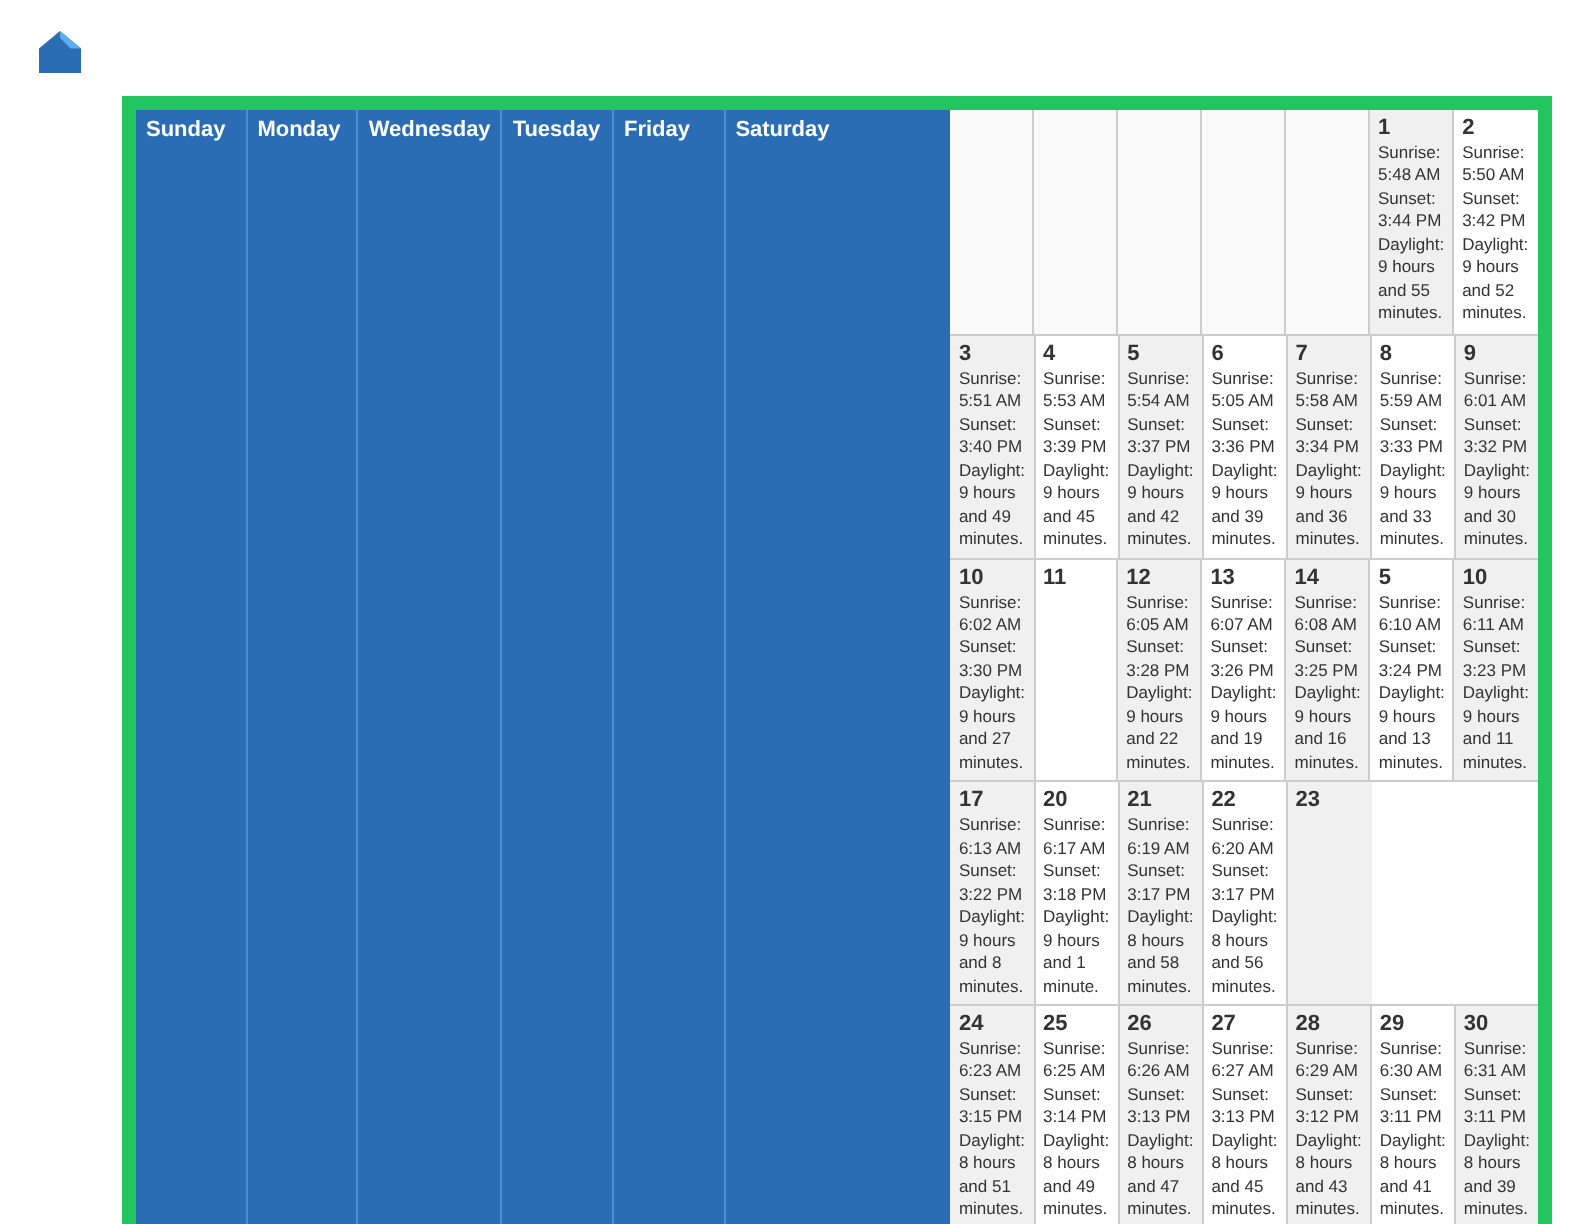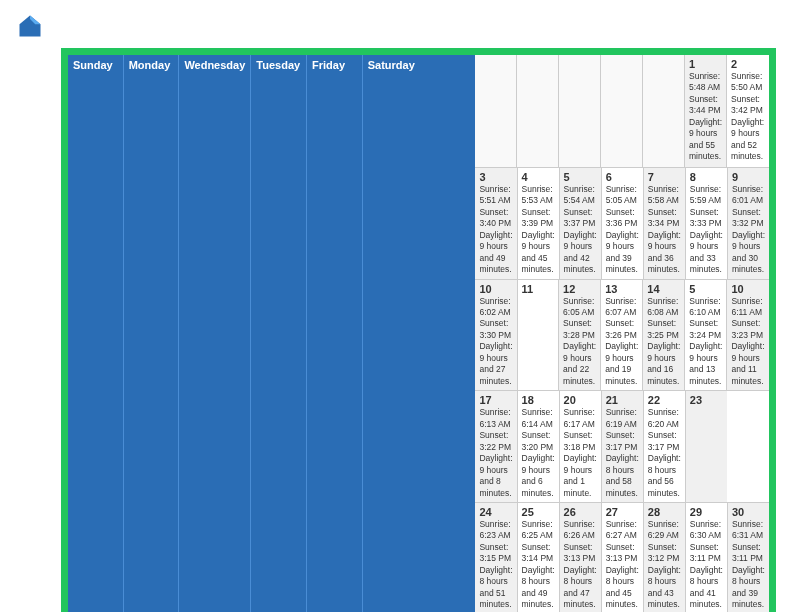--- a/index.html
+++ b/index.html
@@ -269,27 +269,20 @@
         </div>
         <div class="cal-row">
           <div class="cal-cell shaded">
             <span class="day-num">17</span>
             <div class="day-info">Sunrise: 6:13 AM
 Sunset: 3:22 PM
 Daylight: 9 hours
 and 8 minutes.</div>
           </div>
           <div class="cal-cell">
-            <span class="day-num">18</span>
-            <div class="day-info">Sunrise: 6:14 AM
-Sunset: 3:20 PM
-Daylight: 9 hours
-and 6 minutes.</div>
-          </div>
-          <div class="cal-cell">
             <span class="day-num">20</span>
             <div class="day-info">Sunrise: 6:17 AM
 Sunset: 3:18 PM
 Daylight: 9 hours
 and 1 minute.</div>
           </div>
           <div class="cal-cell shaded">
             <span class="day-num">21</span>
             <div class="day-info">Sunrise: 6:19 AM
 Sunset: 3:17 PM

